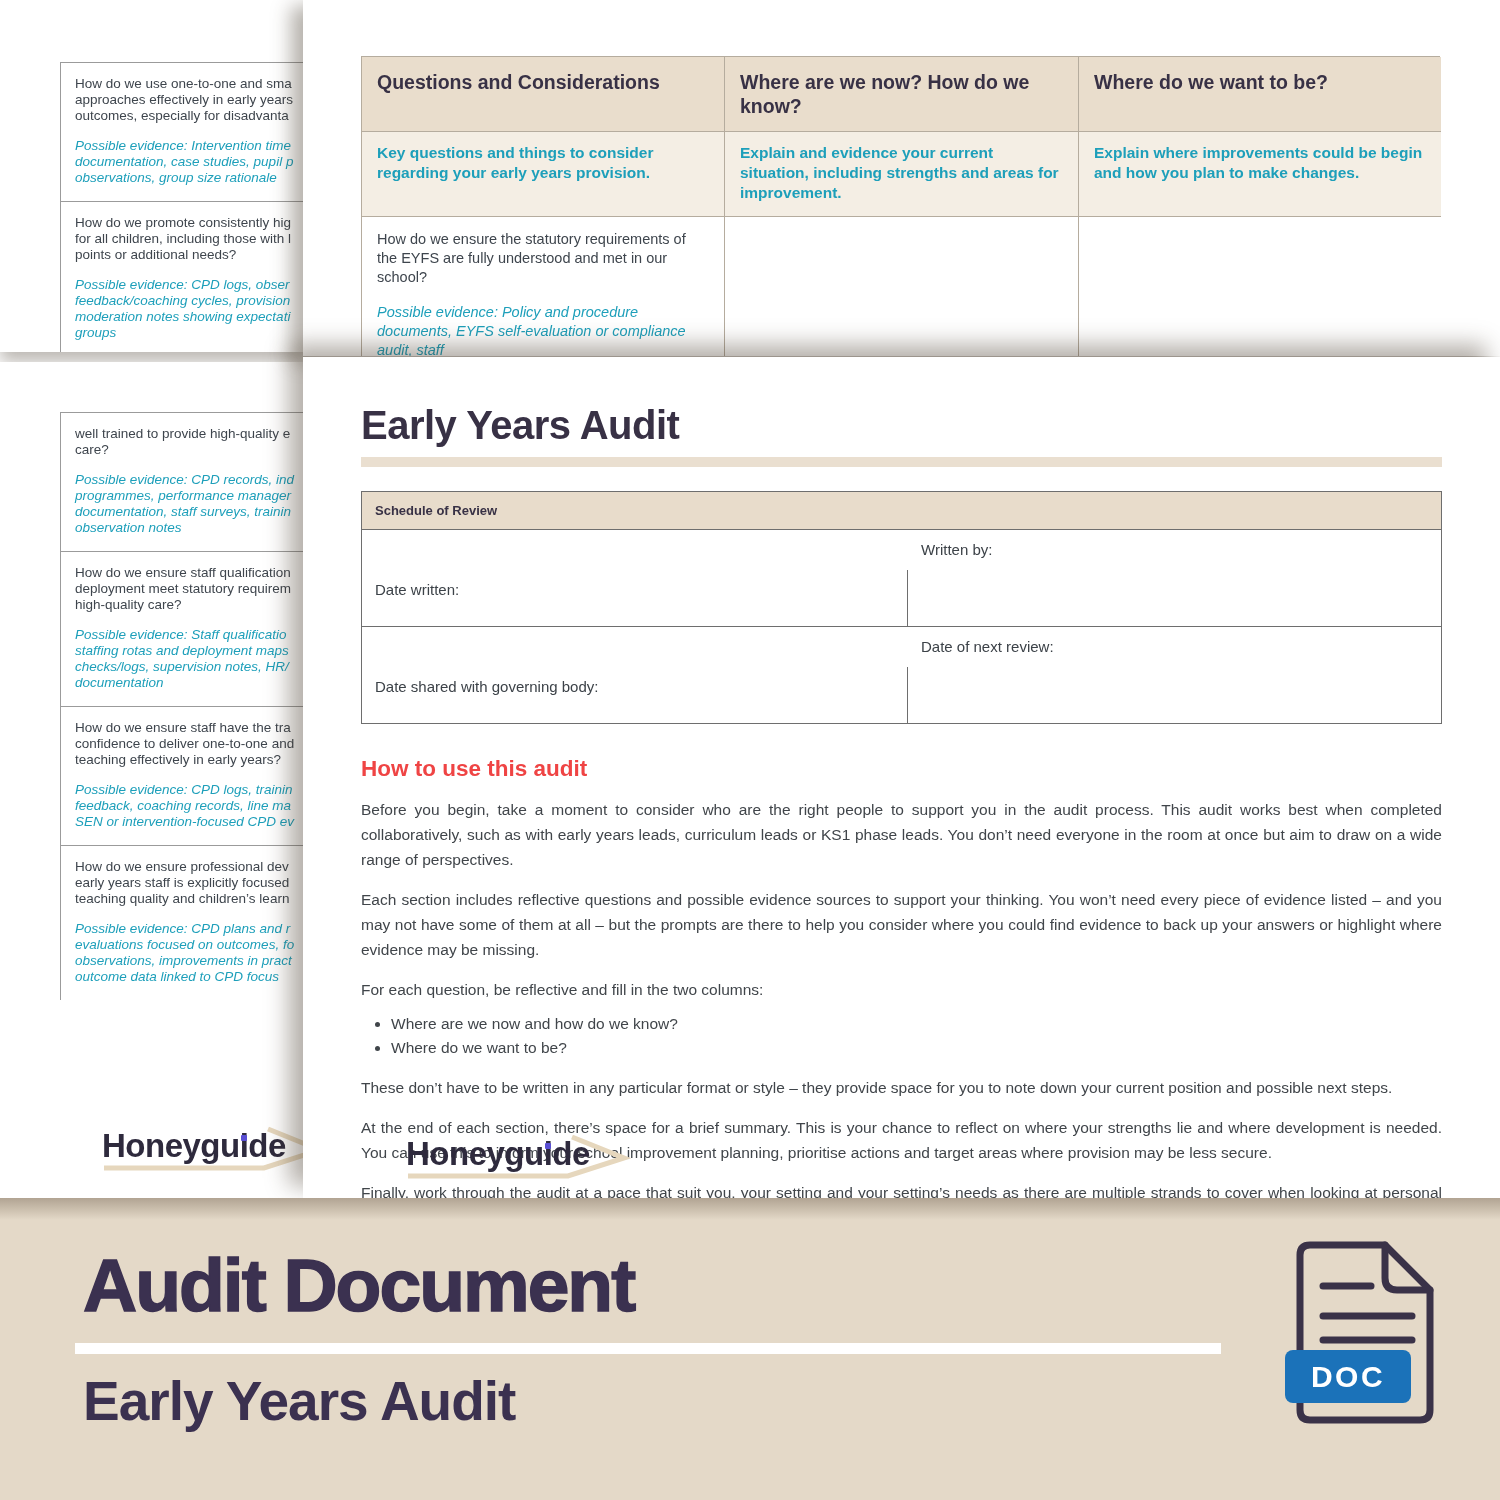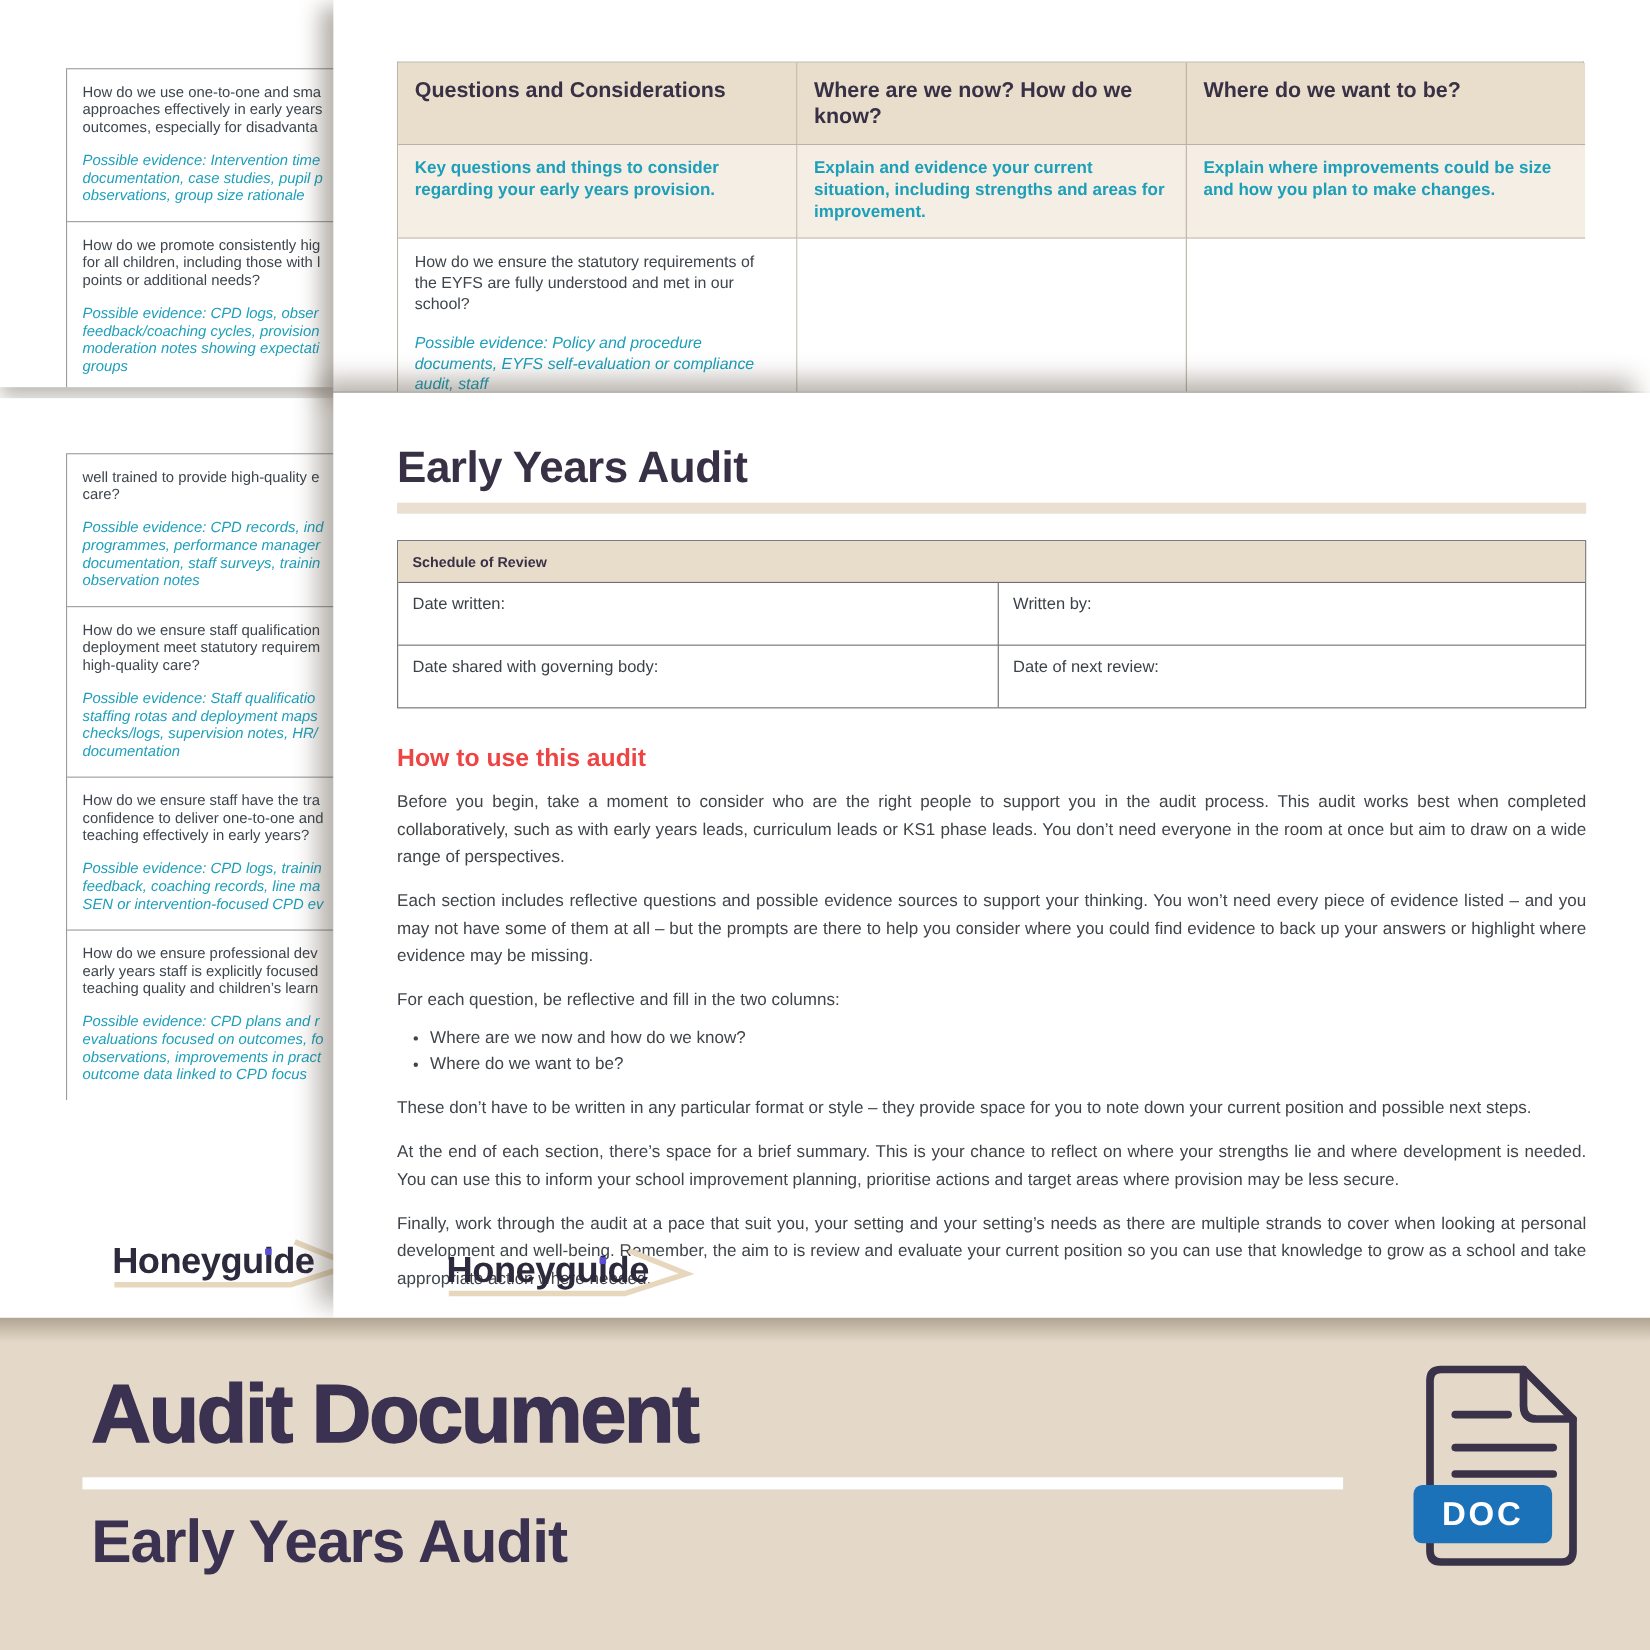--- a/index.html
+++ b/index.html
@@ -36,21 +36,21 @@
 
   
   #page-main{left:303px;top:357px;width:1197px;height:841px;z-index:3;box-shadow:-14px -12px 22px rgba(64,52,38,.4);}
   #page-main .content{margin:46px 58px 0;width:1081px;}
   .main-title{font-size:40px;font-weight:bold;color:#383145;margin:0;letter-spacing:-.5px;}
   .title-rule{height:10px;background:#eadfd0;margin-top:9px;width:100%;}
   .sched{margin-top:24px;border:1px solid #6e6e6e;box-sizing:border-box;}
   .sched-head{background:#e8dccb;padding:11px 13px;font-size:13px;font-weight:bold;color:#383145;border-bottom:1px solid #6e6e6e;}
   .sched-grid{display:grid;grid-template-columns:546px auto;}
   .sched-cell{box-sizing:border-box;padding:11px 13px 28px;font-size:15px;color:#3c4248;}
-  .sched-cell.c0{border-right:1px solid #6e6e6e;}
+  .sched-cell.c0{border-right:1px solid #6e6e6e;margin-top:40px;}
   .sched-cell.r0{border-bottom:1px solid #6e6e6e;}
   .howto-title{font-size:22.5px;font-weight:bold;color:#ef4444;margin:32px 0 0;}
   .para{font-size:15.5px;line-height:25px;color:#40454a;text-align:justify;margin:15px 0 0;}
   .blist{margin:10px 0 0;padding-left:30px;}
   .blist li{font-size:15.5px;line-height:24px;color:#40454a;}
 
   
   .hg-logo{position:absolute;width:232px;height:52px;margin-left:43px;}
   #left-page-2 .hg-logo{left:57px;bottom:24px;}
   #page-main .hg-logo{left:58px;bottom:16px;}
@@ -148,21 +148,21 @@
   </div>
 
   <div class="page" id="page-strategic">
     <div class="content">
       <div class="strat-table">
         <div class="s-cell s-head">Questions and Considerations</div>
         <div class="s-cell s-head">Where are we now? How do we know?</div>
         <div class="s-cell s-head colend">Where do we want to be?</div>
         <div class="s-cell s-sub">Key questions and things to consider regarding your early years provision.</div>
         <div class="s-cell s-sub">Explain and evidence your current situation, including strengths and areas for improvement.</div>
-        <div class="s-cell s-sub colend">Explain where improvements could be size and how you plan to make changes.</div>
+        <div class="s-cell s-sub colend">Explain where improvements could be begin and how you plan to make changes.</div>
         <div class="s-cell s-q">
           <div class="q">How do we ensure the statutory requirements of the EYFS are fully understood and met in our school?</div>
           <div class="ev">Possible evidence: Policy and procedure documents, EYFS self-evaluation or compliance audit, staff</div>
         </div>
         <div class="s-cell s-q"></div>
         <div class="s-cell s-q colend"></div>
       </div>
     </div>
   </div>
 

